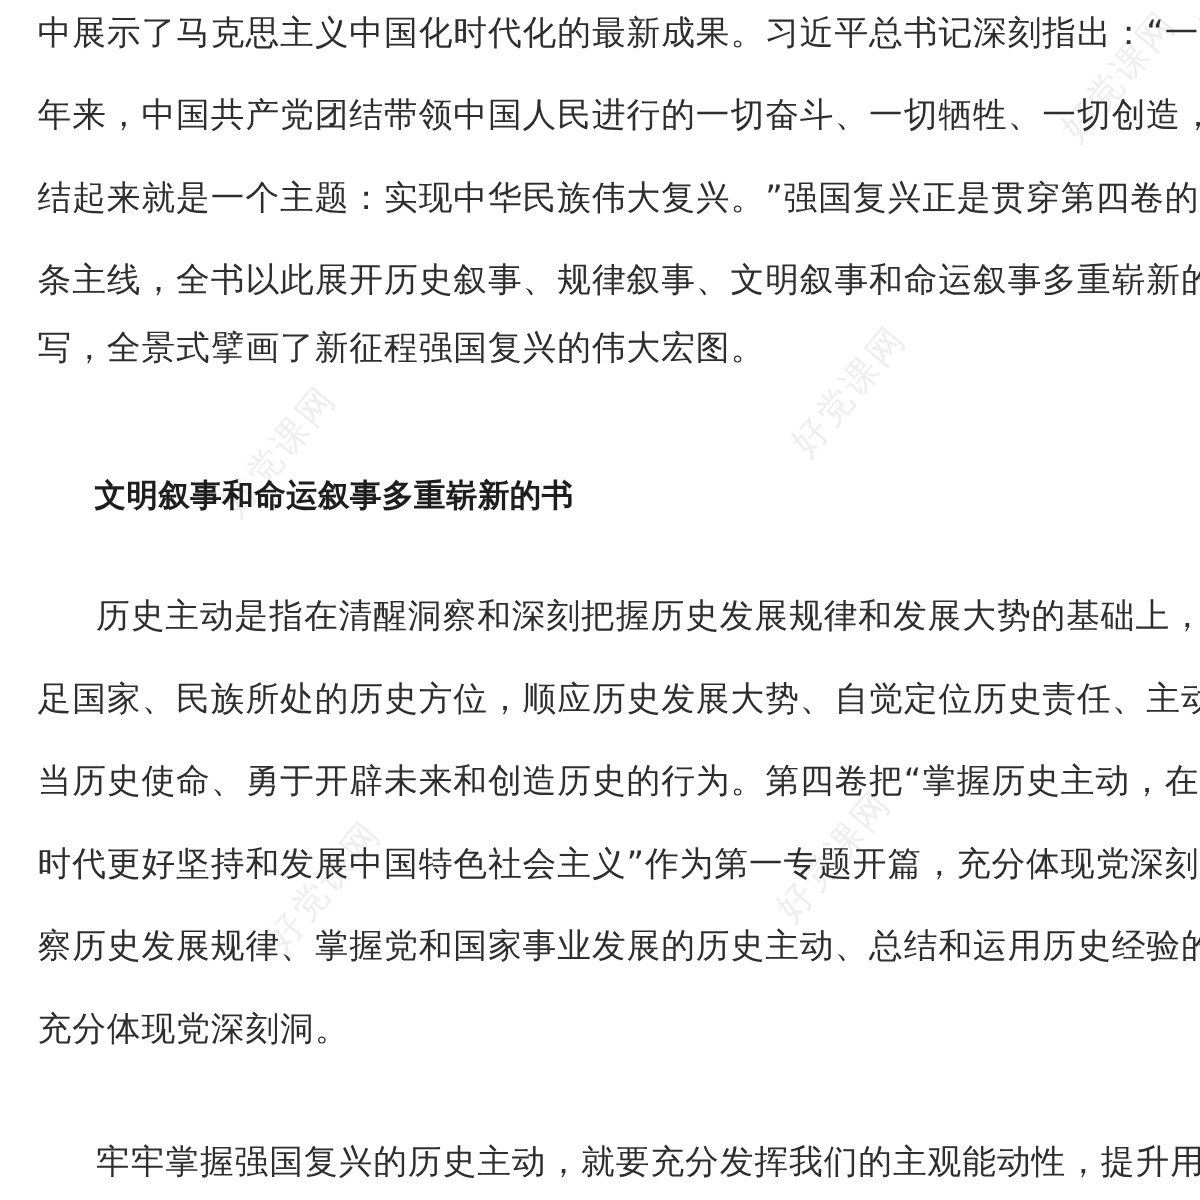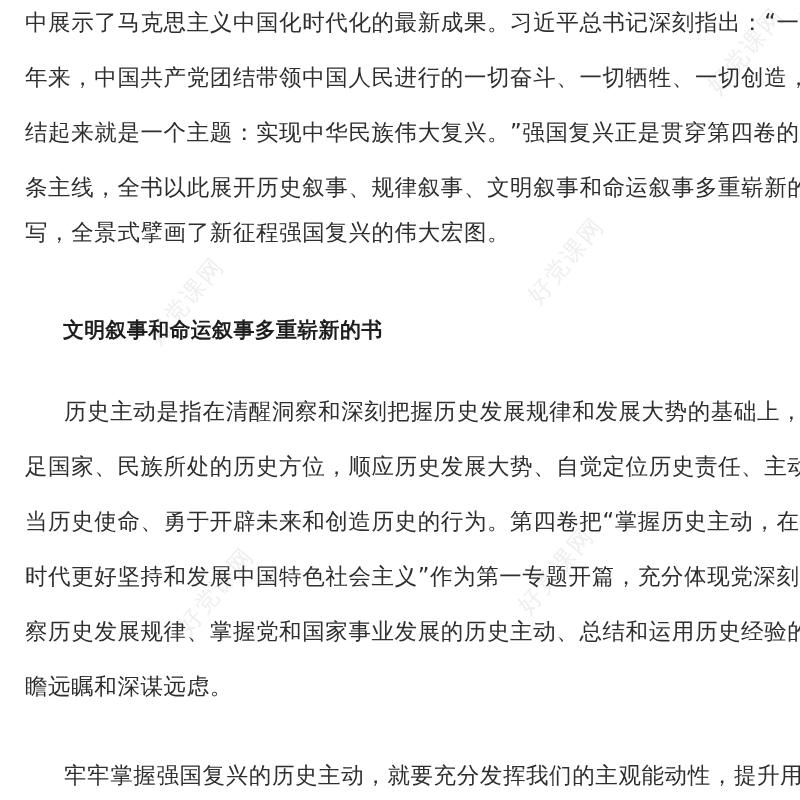--- a/index.html
+++ b/index.html
@@ -83,20 +83,20 @@
   </div>
 
   <div class="heading" style="top:315px;">文明叙事和命运叙事多重崭新的书</div>
 
   <div>
     <div class="line indent" style="top:396px;">历史主动是指在清醒洞察和深刻把握历史发展规律和发展大势的基础上，立</div>
     <div class="line" style="top:451px;">足国家、民族所处的历史方位，顺应历史发展大势、自觉定位历史责任、主动担</div>
     <div class="line" style="top:506px;">当历史使命、勇于开辟未来和创造历史的行为。第四卷把“掌握历史主动，在新</div>
     <div class="line" style="top:561px;">时代更好坚持和发展中国特色社会主义”作为第一专题开篇，充分体现党深刻洞</div>
     <div class="line" style="top:616px;">察历史发展规律、掌握党和国家事业发展的历史主动、总结和运用历史经验的高</div>
-    <div class="line last" style="top:671px;">瞻远瞩和深谋远虑。</div>
+    <div class="line last" style="top:671px;">充分体现党深刻洞。</div>
   </div>
 
   <div>
     <div class="line indent" style="top:760px;">牢牢掌握强国复兴的历史主动，就要充分发挥我们的主观能动性，提升用历</div>
   </div>
 
 </div>
 
 </body></html>

